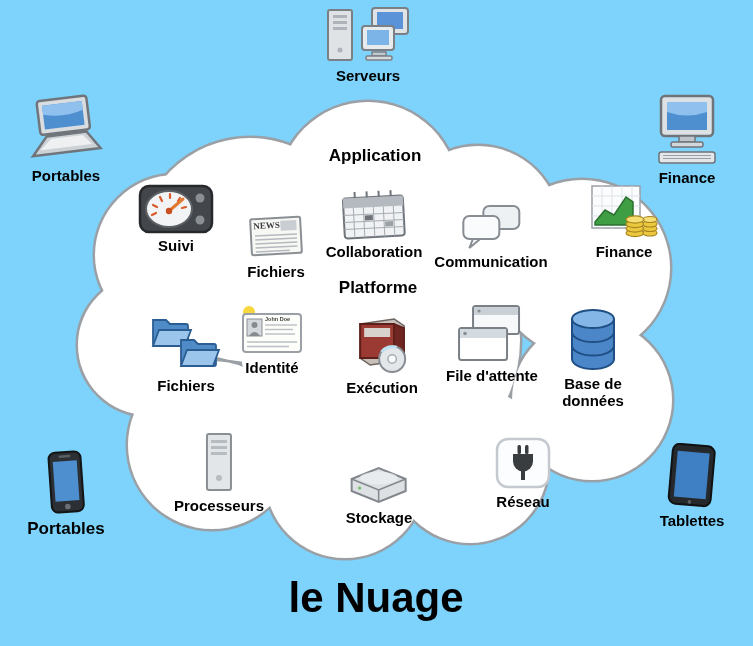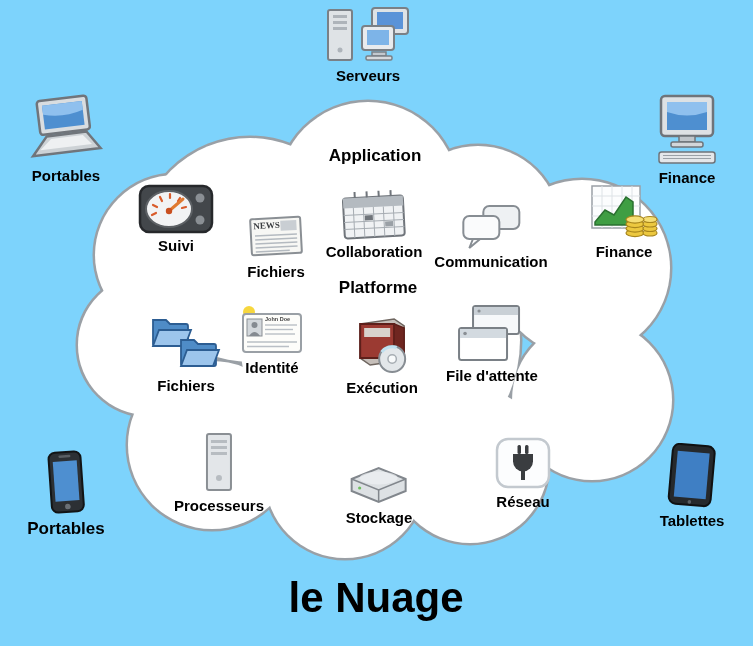--- a/index.html
+++ b/index.html
@@ -313,20 +313,31 @@
         <rect x="19" y="3" width="44" height="8" fill="#c9d0d6"></rect>
         <circle cx="24" cy="7" r="1.6" fill="#8a8f94"></circle>
         <rect x="4" y="24" width="48" height="32" rx="2.5" fill="#ffffff" stroke="#7a8086" stroke-width="2"></rect>
         <rect x="5" y="25" width="46" height="9" fill="#d3dae0"></rect>
         <circle cx="10" cy="29.5" r="1.8" fill="#8a8f94"></circle>
       </svg>
     </span>
     <span class="label lbl-item">File d'attente</span>
   </div>
 
+  <div class="node" style="left:593px;top:306px">
+    <span class="icon">
+      <svg width="56" height="66" viewBox="0 0 56 66">
+        <path d="M7 13 v40 c0 5.5 9.4 10 21 10 s21 -4.5 21 -10 v-40" fill="#4a86c8" stroke="#1f4f84" stroke-width="2"></path>
+        <path d="M7 26 c0 5.5 9.4 10 21 10 s21 -4.5 21 -10" fill="none" stroke="#1f4f84" stroke-width="2"></path>
+        <path d="M7 39.5 c0 5.5 9.4 10 21 10 s21 -4.5 21 -10" fill="none" stroke="#1f4f84" stroke-width="2"></path>
+        <ellipse cx="28" cy="13" rx="21" ry="9" fill="#85b6e8" stroke="#1f4f84" stroke-width="2"></ellipse>
+      </svg>
+    </span>
+    <span class="label lbl-item wrap" style="width:82px">Base de données</span>
+  </div>
 
   <div class="node" style="left:219px;top:432px">
     <span class="icon">
       <svg width="38" height="62" viewBox="0 0 38 62">
         <rect x="7" y="2" width="24" height="56" rx="2" fill="#e3e6e9" stroke="#8a8f94" stroke-width="2"></rect>
         <rect x="11" y="8" width="16" height="3" fill="#b7bcc1"></rect>
         <rect x="11" y="14" width="16" height="3" fill="#b7bcc1"></rect>
         <rect x="11" y="20" width="16" height="3" fill="#b7bcc1"></rect>
         <circle cx="19" cy="46" r="3" fill="#b7bcc1"></circle>
       </svg>

